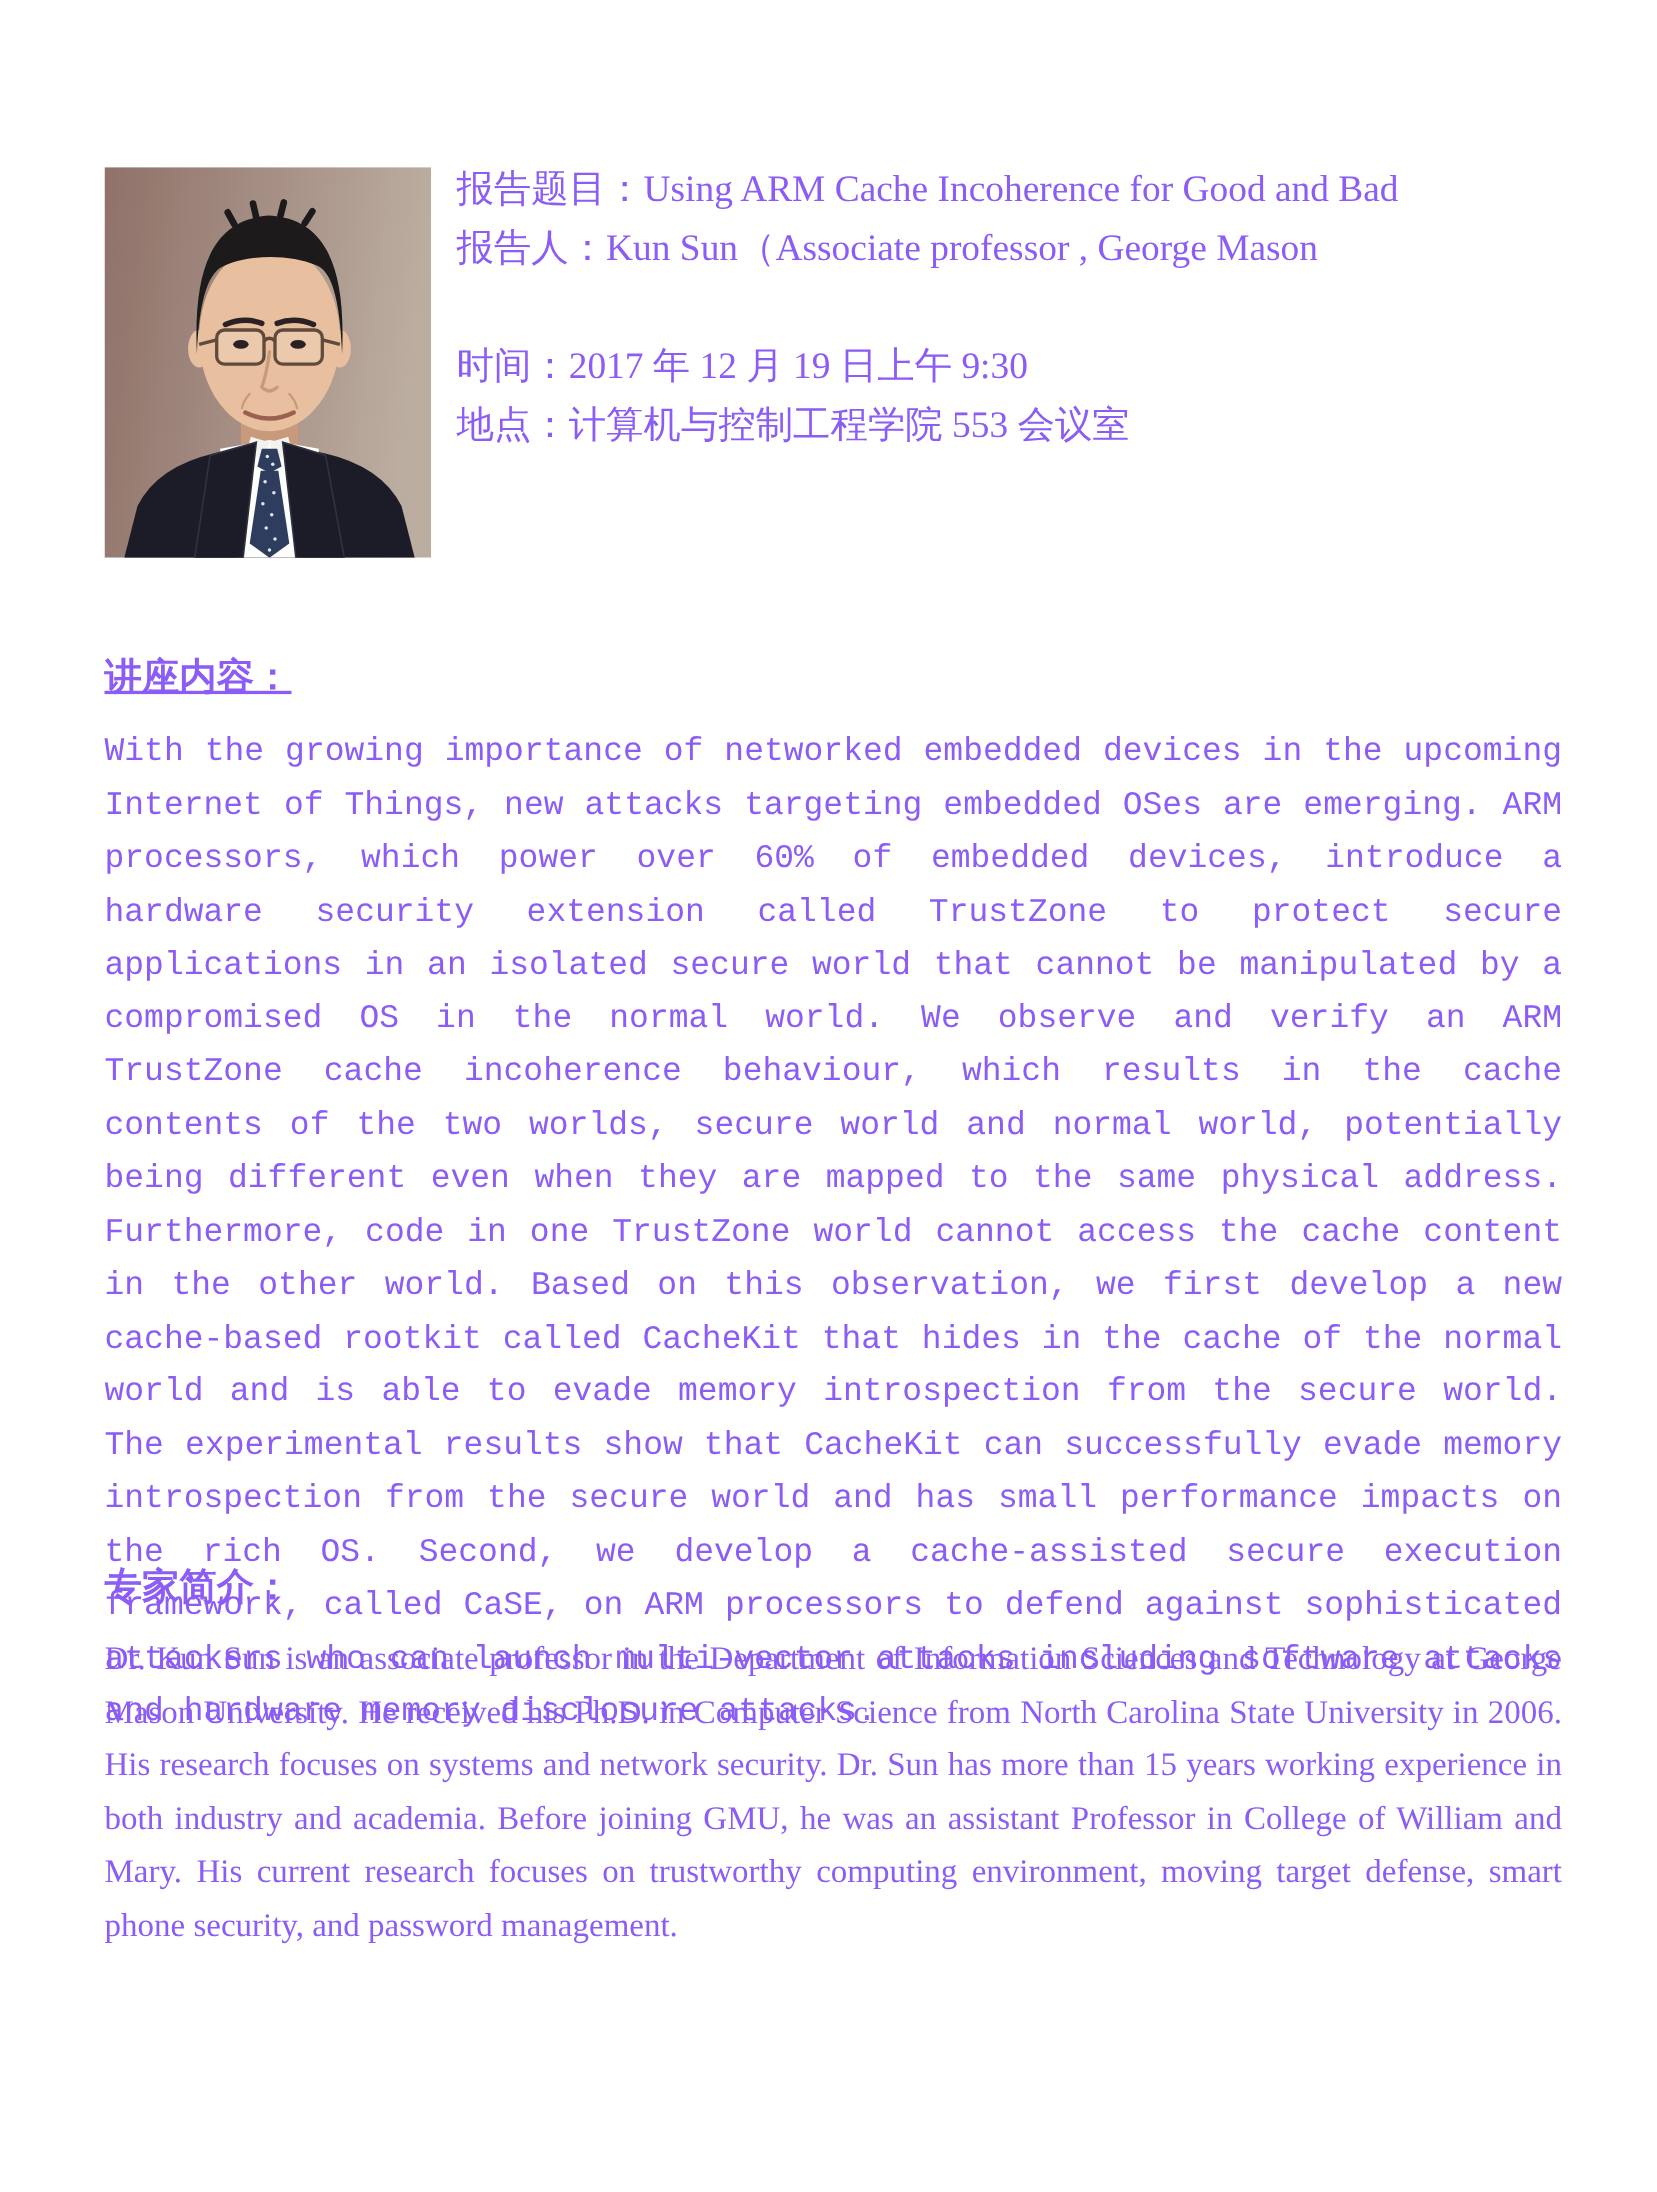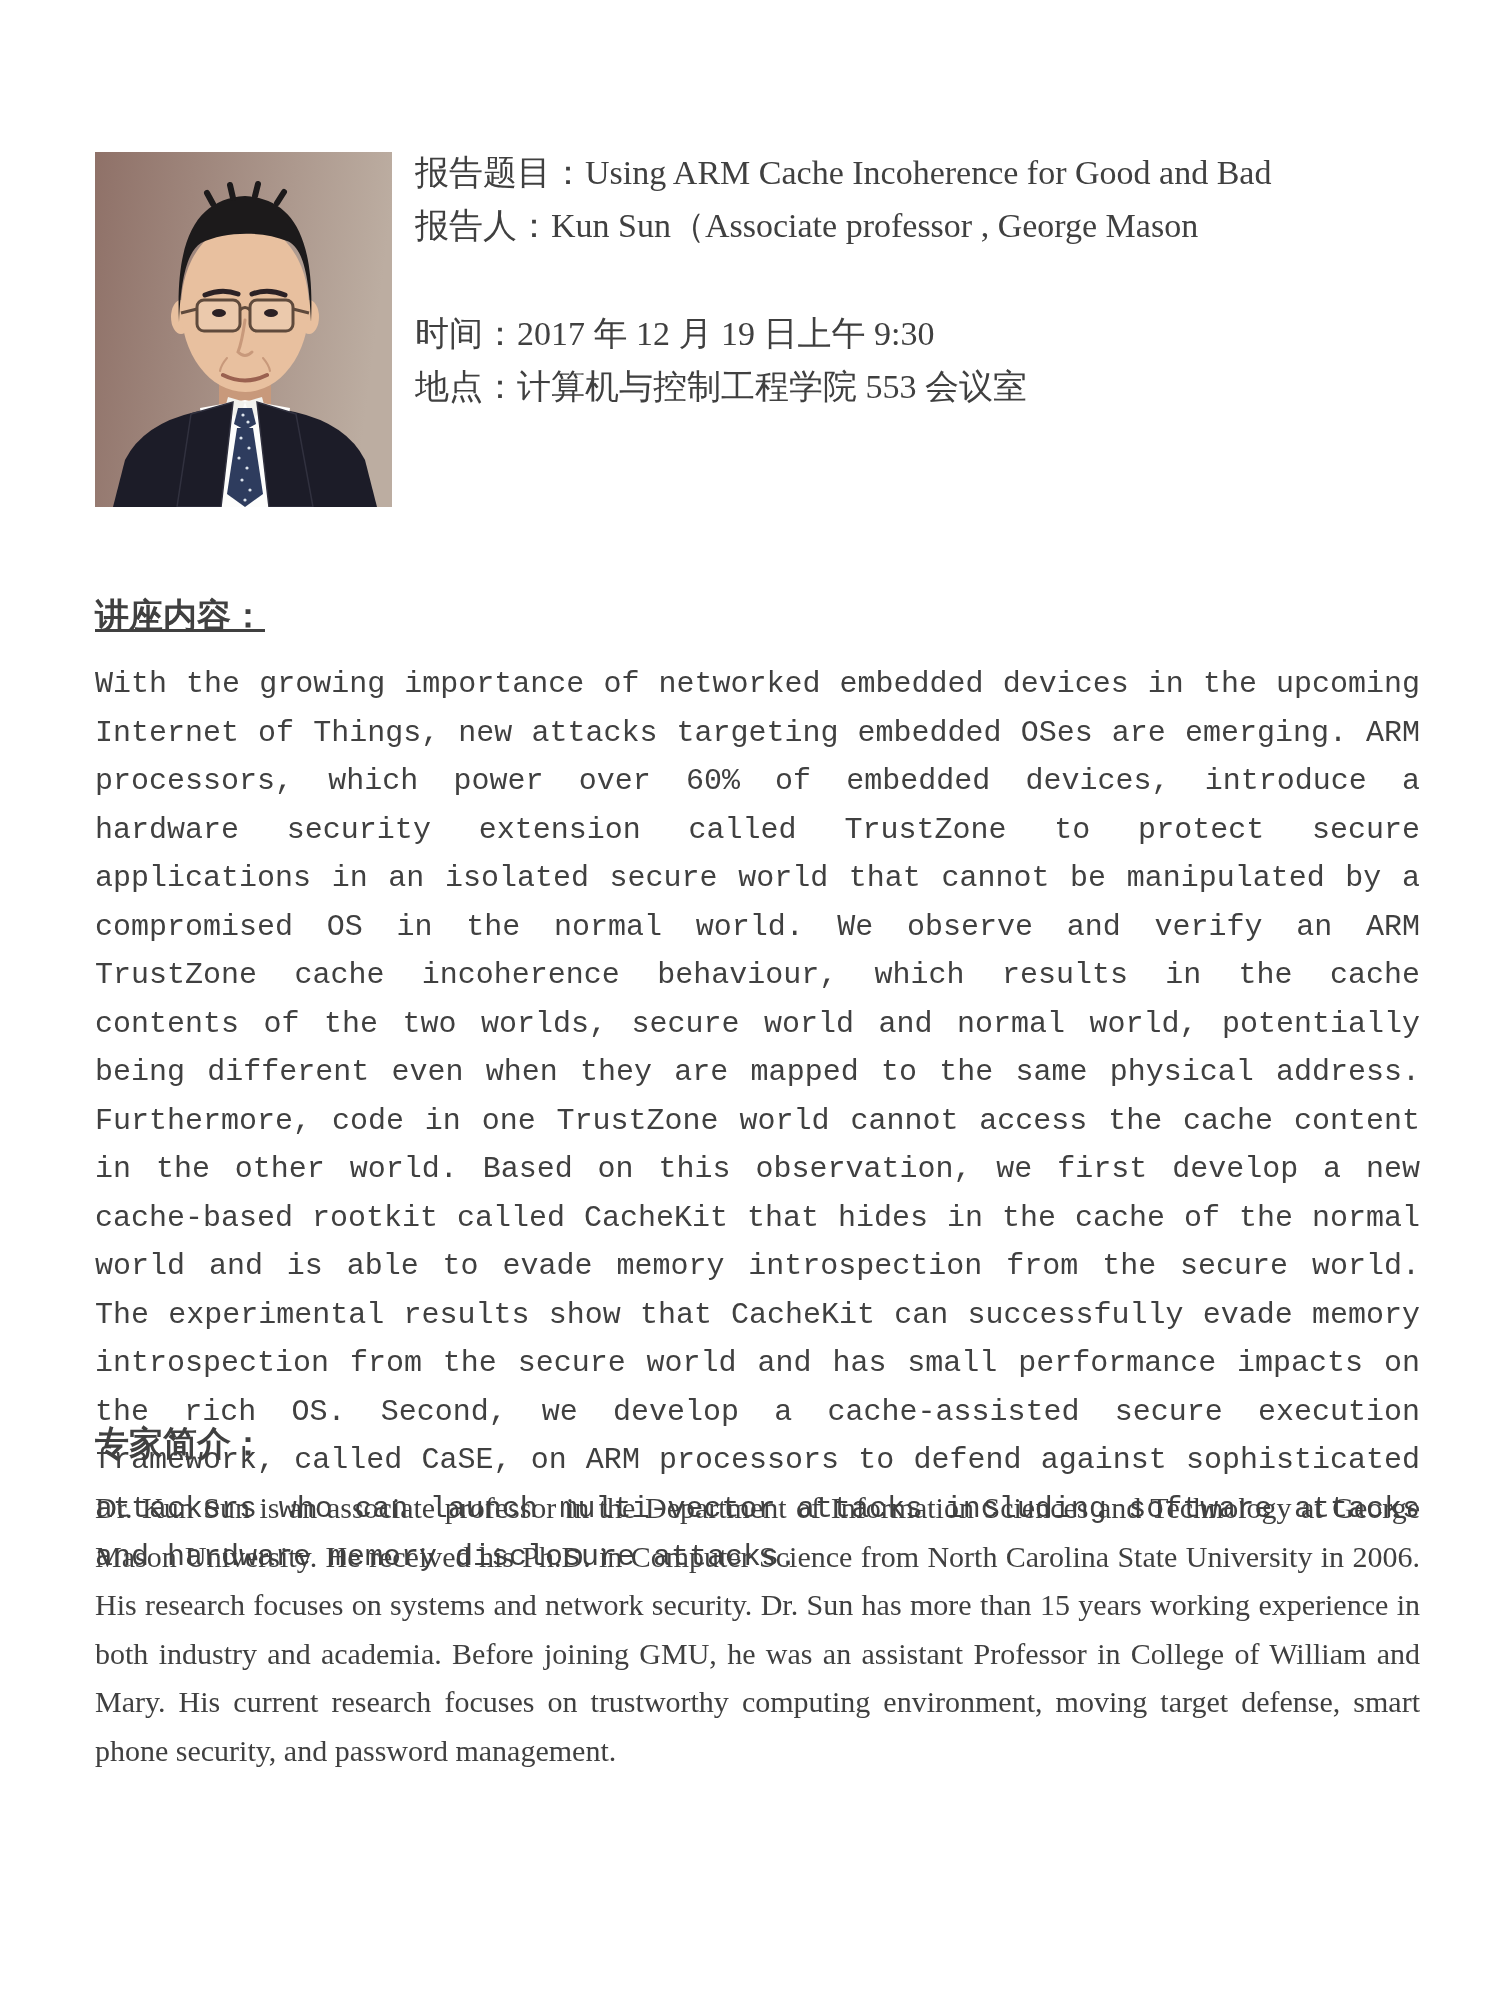--- a/index.html
+++ b/index.html
@@ -1,18 +1,18 @@
 <!DOCTYPE html>
 <html><head>
 <meta charset="utf-8">
 <style>
   html,body { margin:0; padding:0; background:#ffffff; }
   .page {
     position:relative; width:1506px; height:1993px;
-    background:#ffffff; color:#404040;
+    background:#ffffff; color:#8b5cf6;
     font-family:"Liberation Serif","DejaVu Serif",serif;
     overflow:hidden;
   }
   .photo { position:absolute; left:95px; top:152px; width:297px; height:355px; }
   .photo svg { display:block; width:100%; height:100%; }
 
   .header-text { position:absolute; left:415px; top:146px; width:1000px;
                  font-size:34px; line-height:53px; white-space:nowrap; }
   .ht-center { padding-left:328px; }
   .ht-gap { height:55px; }

